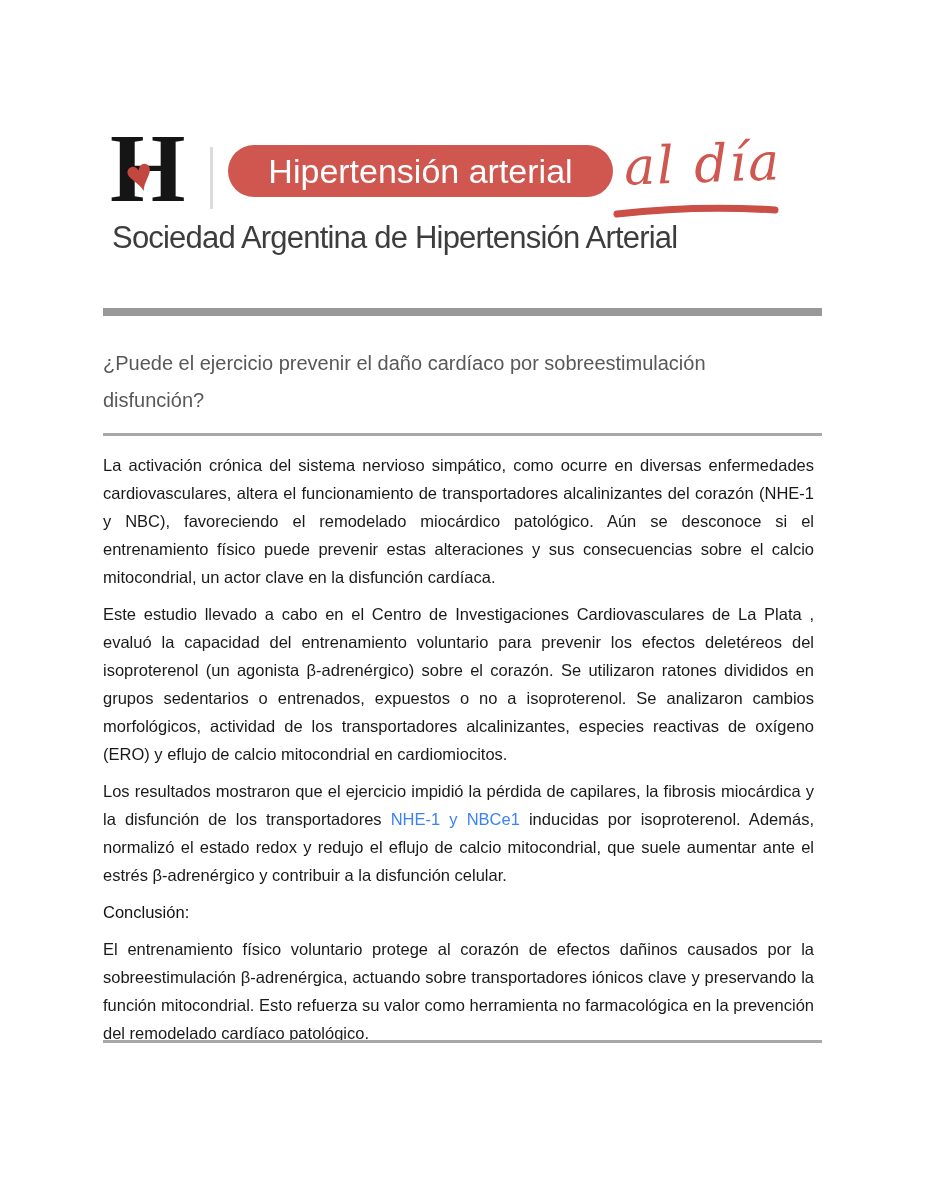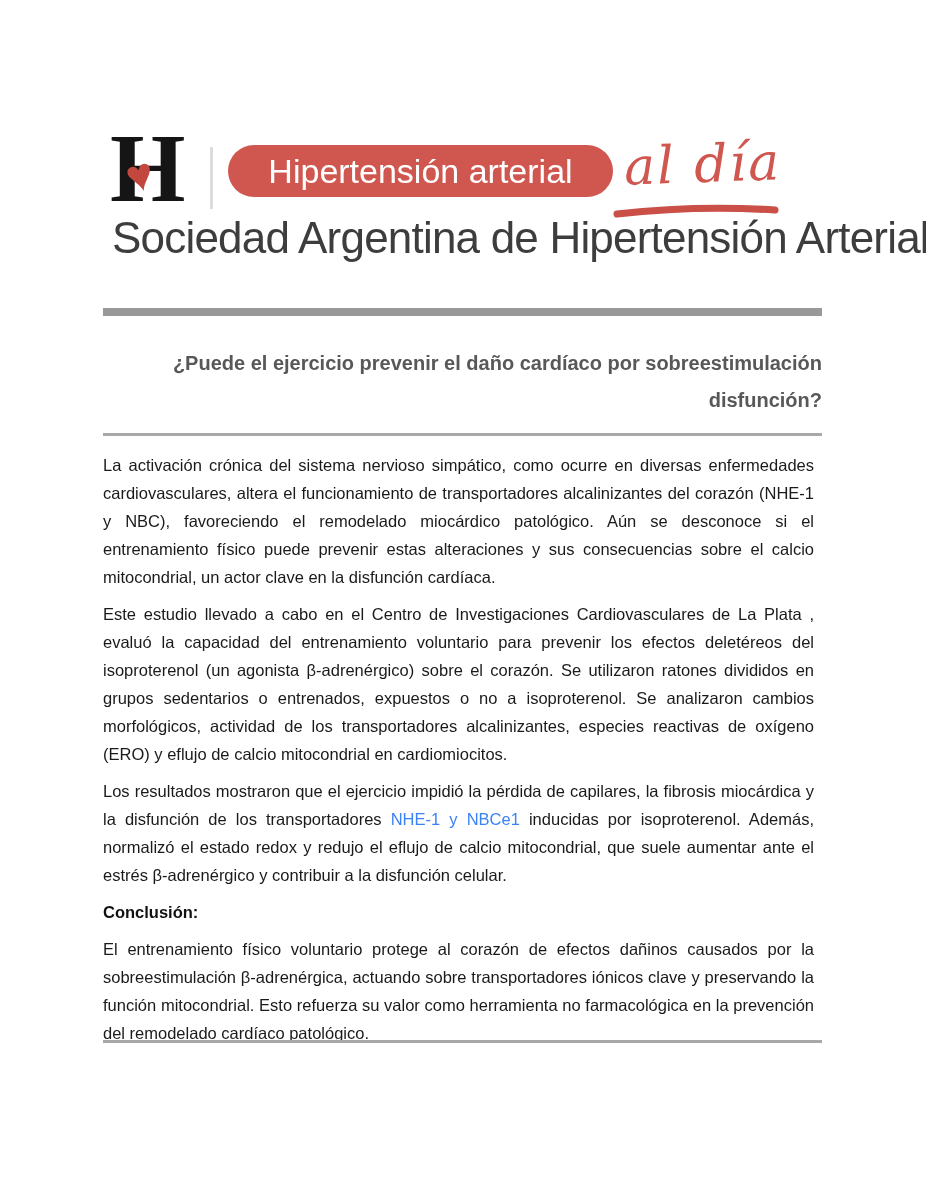--- a/index.html
+++ b/index.html
@@ -78,21 +78,21 @@
     left: 612px;
     top: 201px;
     width: 168px;
     height: 18px;
   }
   .org-name {
     position: absolute;
     left: 112px;
     top: 216px;
     width: 760px;
-    font-size: 44px;
+    font-size: 31px;
     line-height: 44px;
     color: #3d3d3d;
     letter-spacing: -0.8px;
     white-space: nowrap;
   }
 
   
   .bar-thick {
     position: absolute;
     left: 103px;
@@ -110,41 +110,41 @@
   }
   .rule-under-title { top: 433px; }
   .rule-bottom { top: 1040px; }
 
   
   .article-title {
     position: absolute;
     left: 103px;
     top: 345px;
     width: 719px;
-    text-align: right;
+    text-align: left;
     font-size: 20px;
-    font-weight: 700;
+    font-weight: 400;
     color: #585858;
     line-height: 37px;
   }
   .article-body {
     position: absolute;
     left: 103px;
     top: 451px;
     width: 719px;
     font-size: 16.5px;
     line-height: 28px;
     color: #1a1a1a;
     text-align: justify;
     text-align-last: left;
   }
   .article-body p { margin: 0 8px 9px 0; }
   .emph { font-weight: 400; color: #3b82f6; }
   .conclusion-heading {
-    font-weight: 700;
+    font-weight: 400;
     color: #111111;
     margin: 0;
     line-height: 28px;
   }
 </style>
 </head>
 <body>
 
 <div class="page">
 

